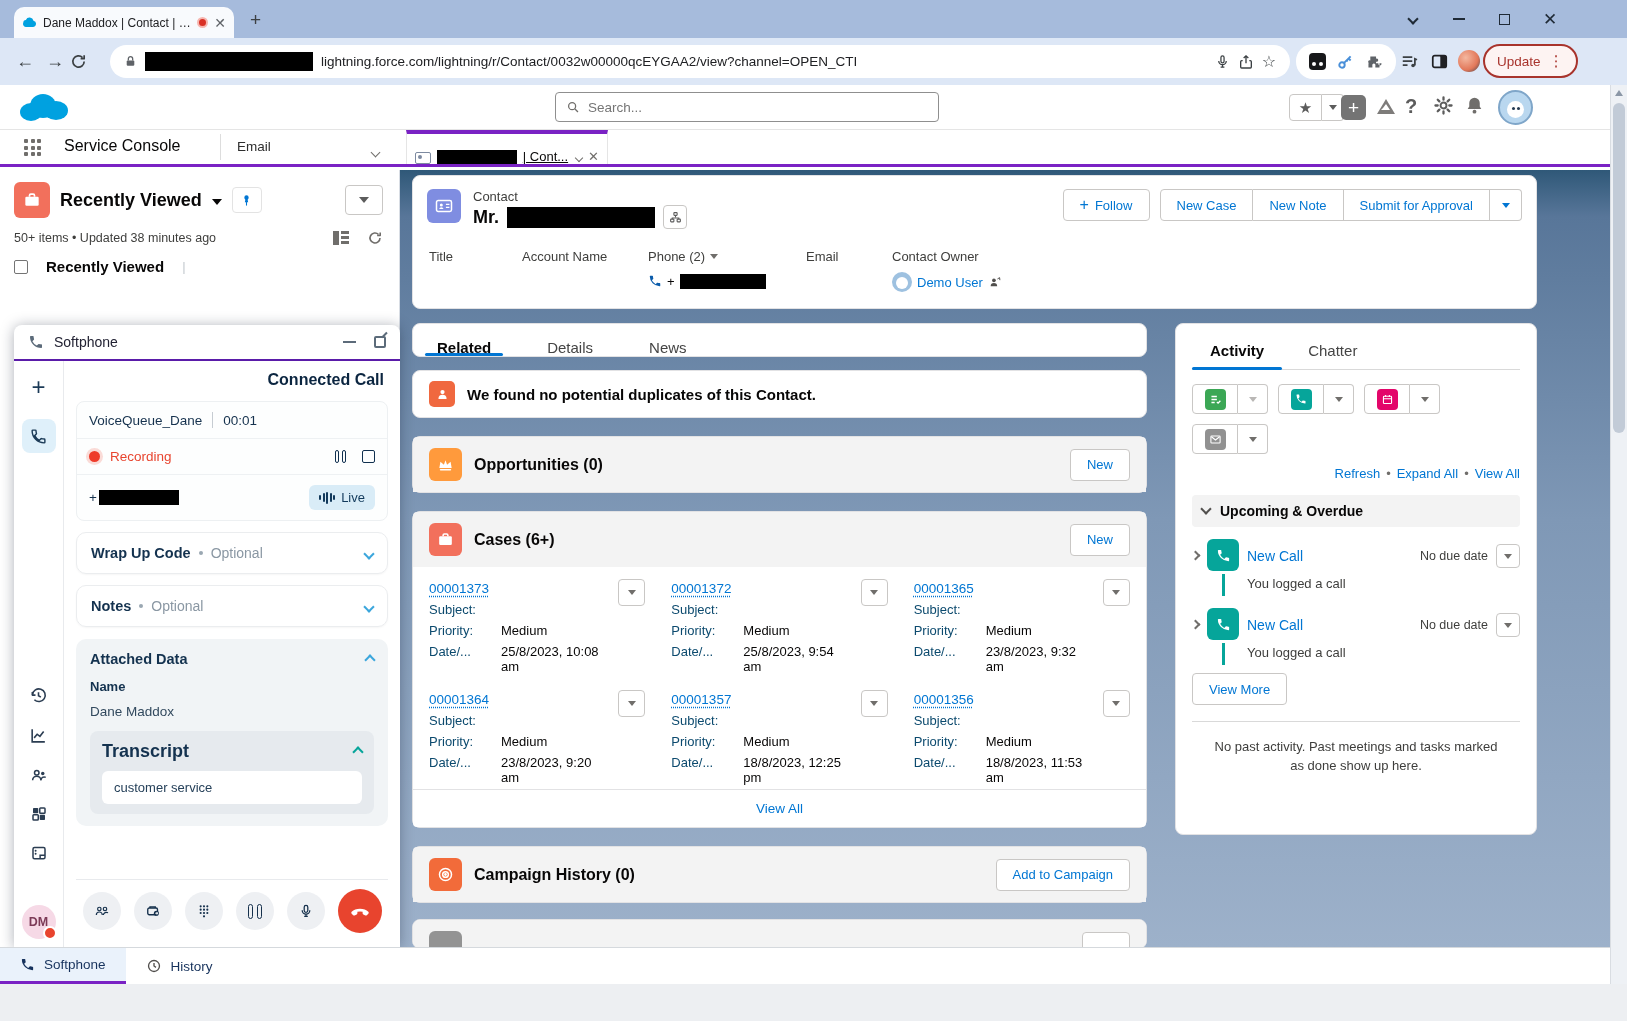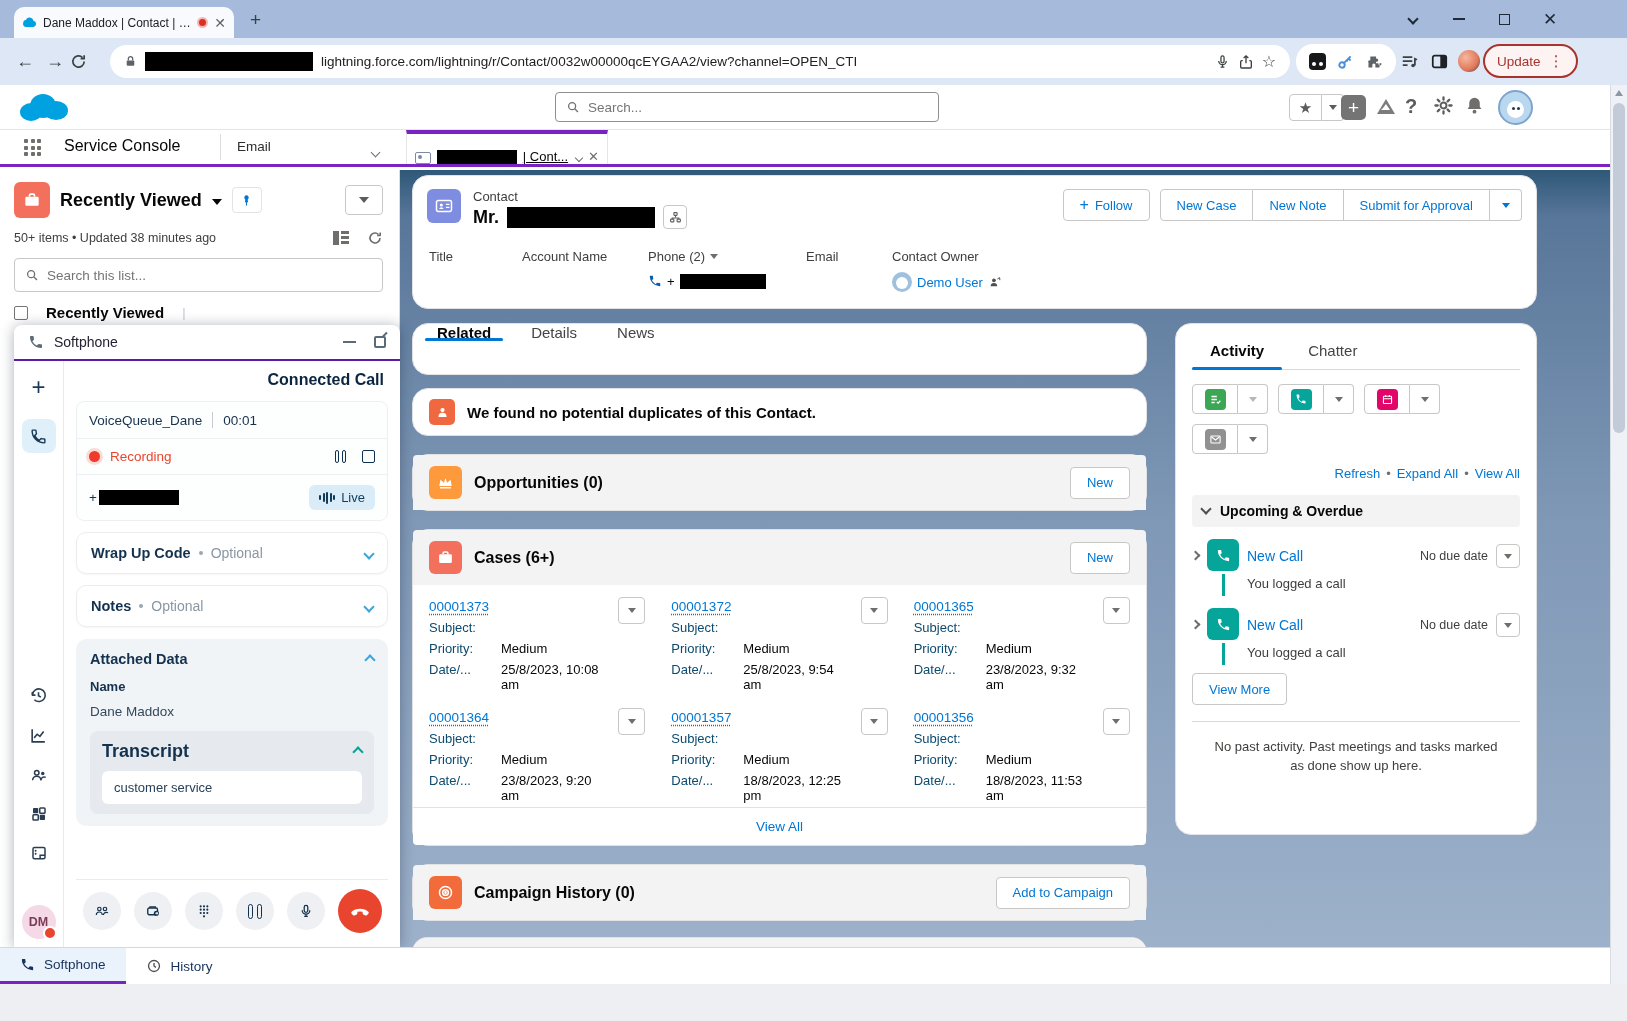--- a/index.html
+++ b/index.html
@@ -79,21 +79,21 @@
   .listic i{flex:1;display:flex;flex-direction:column;gap:2px}
   .listic i s{display:block;height:3px;background:#706e6b}
   .lv-search{margin-top:12px;height:34px;border:1px solid #c9c7c5;border-radius:4px;display:flex;align-items:center;padding:0 10px;gap:8px;color:#706e6b}
   .lv-search input{border:0;outline:0;flex:1;font-size:13.5px;font-family:inherit;color:#202124}
   .lv-row{margin-top:12px;display:flex;align-items:center;gap:18px}
   .cbx{width:14px;height:14px;border:1.5px solid #747474;border-radius:2px}
   .lv-rowtxt{font-size:15px;font-weight:bold}
 
   #backdrop{position:absolute;left:400px;top:0;right:0;height:100%;background:linear-gradient(180deg,#2f5878 0%,#587699 6%,#7f98b6 45%,#9db1ca 100%);padding:5px 90px 0 12px}
 
-  .card{background:#fff;border:1px solid var(--bd2);border-radius:16px}
+  .card{background:#fff;border:1px solid var(--bd2);border-radius:8px}
   
   .rh{padding:13px 14px 16px}
   .rh-top{display:flex;align-items:flex-start}
   .objic{width:34px;height:34px;border-radius:6px;display:flex;align-items:center;justify-content:center;flex:none}
   .rh-ent{font-size:13px;color:#3e3e3c}
   .rh-name{display:flex;align-items:center;gap:8px;margin-top:1px}
   .rh-name b{font-size:18px}
   .hierbtn{width:24px;height:24px;border:1px solid #c9c7c5;border-radius:4px;display:flex;align-items:center;justify-content:center;color:#5c5c5c}
   .rh-actions{margin-left:auto;display:flex;gap:10px}
   .sfbtn{display:inline-flex;align-items:center;justify-content:center;gap:6px;height:32px;padding:0 16px;border:1px solid #c9c7c5;background:#fff;color:var(--blue);font-size:13px;border-radius:4px;white-space:nowrap}
@@ -105,21 +105,21 @@
   .fld .flab{font-size:13px;color:#3e3e3c;display:flex;align-items:center;gap:5px}
   .fld .fval{margin-top:8px;font-size:13px;min-height:18px;display:flex;align-items:center;gap:5px}
   .ownerav{width:20px;height:20px;border-radius:50%;background:#9ec1e0;position:relative;flex:none;overflow:hidden}
   .ownerav::before{content:"";position:absolute;left:4px;top:5px;width:12px;height:12px;border-radius:50%;background:#fff}
 
   #cols{display:flex;gap:28px;margin-top:14px}
   #maincol{width:735px;display:flex;flex-direction:column}
   #rightcol{width:362px}
 
   
-  .rtabs{height:52px;display:flex;align-items:flex-start;padding-left:4px;gap:0}
+  .rtabs{height:34px;display:flex;align-items:flex-end;padding-left:4px;gap:16px}
   .rtab{display:flex;align-items:center;padding:0 20px;font-size:15px;color:#444;position:relative}
   .rtab.active{font-weight:bold;color:var(--ink)}
   .rtab.active::after{content:"";position:absolute;left:8px;right:8px;bottom:0;height:3px;background:var(--blue);border-radius:2px}
 
   .dupcard{display:flex;align-items:center;gap:12px;padding:10px 16px;margin-top:13px}
   .dupic{width:26px;height:26px;border-radius:5px;background:#f0683f;display:flex;align-items:center;justify-content:center;flex:none}
   .duptxt{font-size:15px;font-weight:bold}
 
   .relcard{margin-top:18px}
   .relhead{display:flex;align-items:center;gap:12px;background:#f3f3f3;padding:11px 16px;border-radius:4px 4px 0 0}
@@ -424,27 +424,20 @@
               </i>
             </span>
           <span>
             <svg width="16" height="16" viewBox="0 0 24 24" fill="none" stroke="#706e6b" stroke-width="2.4">
                 <path d="M19.5 12a7.5 7.5 0 1 1-2.2-5.3"></path>
                 <path d="M19.8 3.6v4.6h-4.6" stroke-linejoin="round"></path>
               </svg>
           </span>
         </span>
       </div>
-      <div class="lv-search">
-        <svg width="14" height="14" viewBox="0 0 24 24" fill="none" stroke="#706e6b" stroke-width="2.2">
-            <circle cx="10.5" cy="10.5" r="6"></circle>
-            <path d="m15 15 5.5 5.5"></path>
-          </svg>
-        <input readonly="" placeholder="Search this list..." style="">
-      </div>
       <div class="lv-row">
         <span class="cbx"></span>
         <span class="lv-rowtxt">Recently Viewed</span>
         <span style="color:#c3c9cf">|</span>
       </div>
     </div>
 
     <div id="backdrop">
 
       <div class="card rh">

